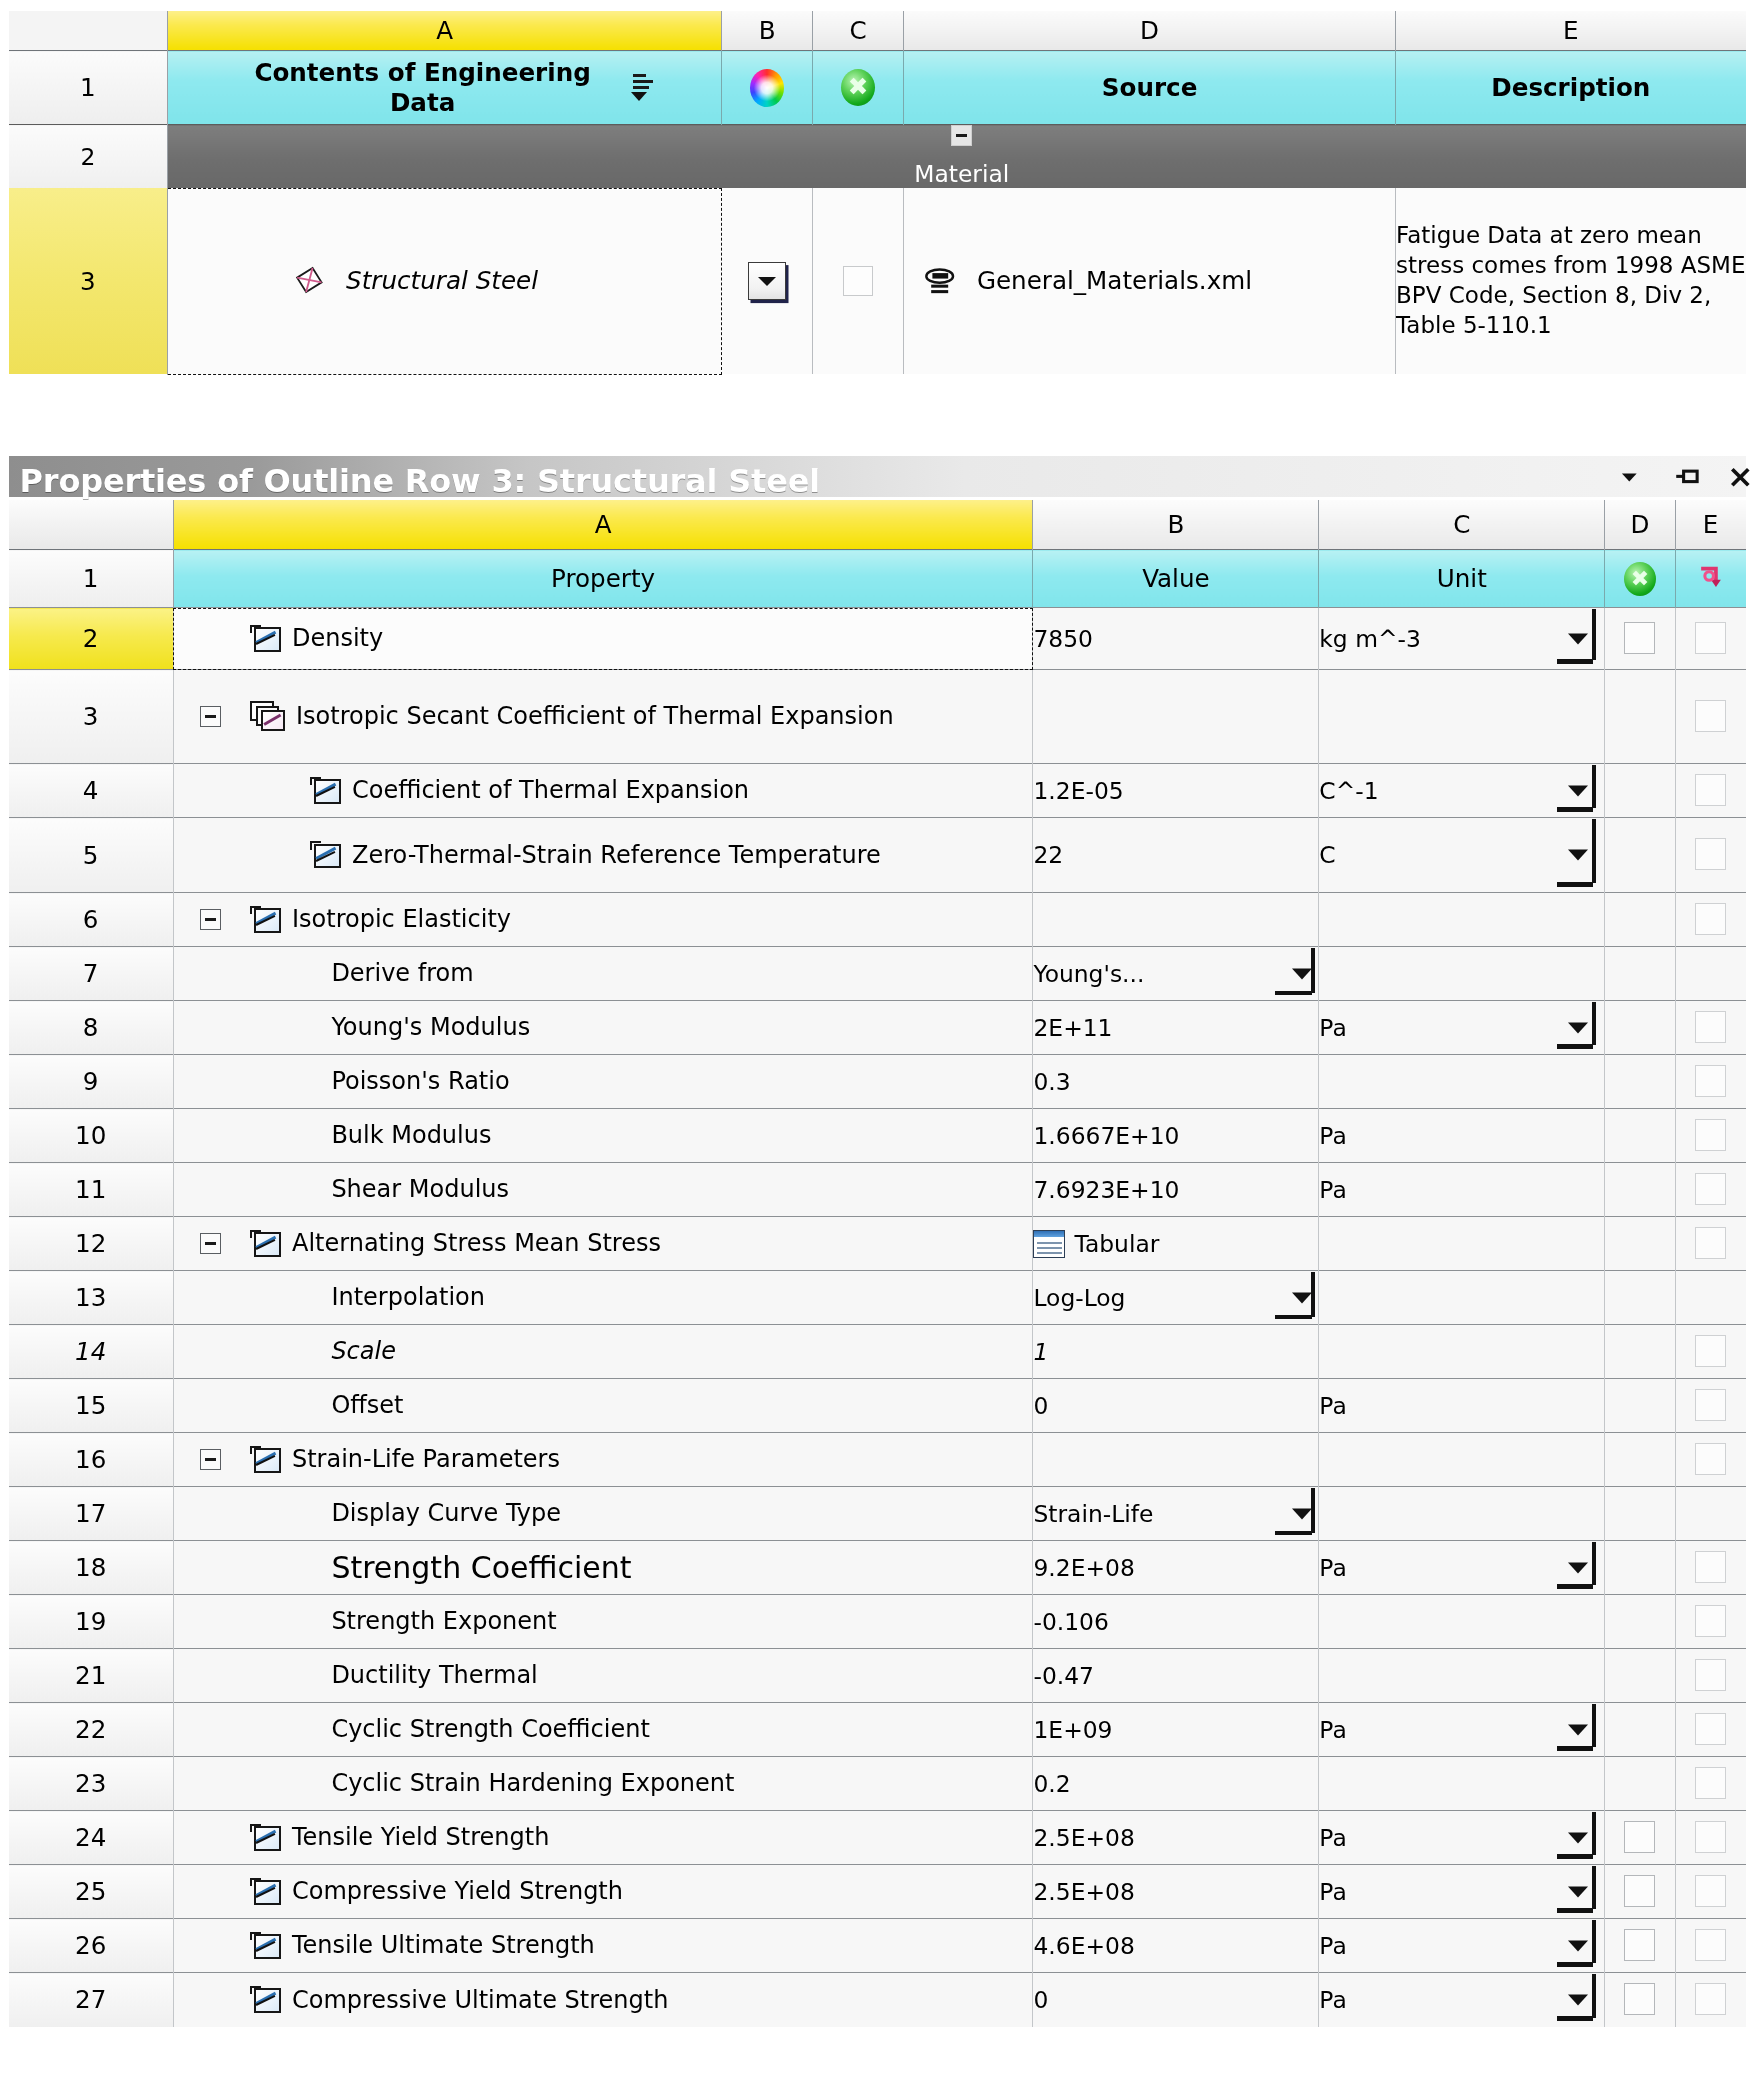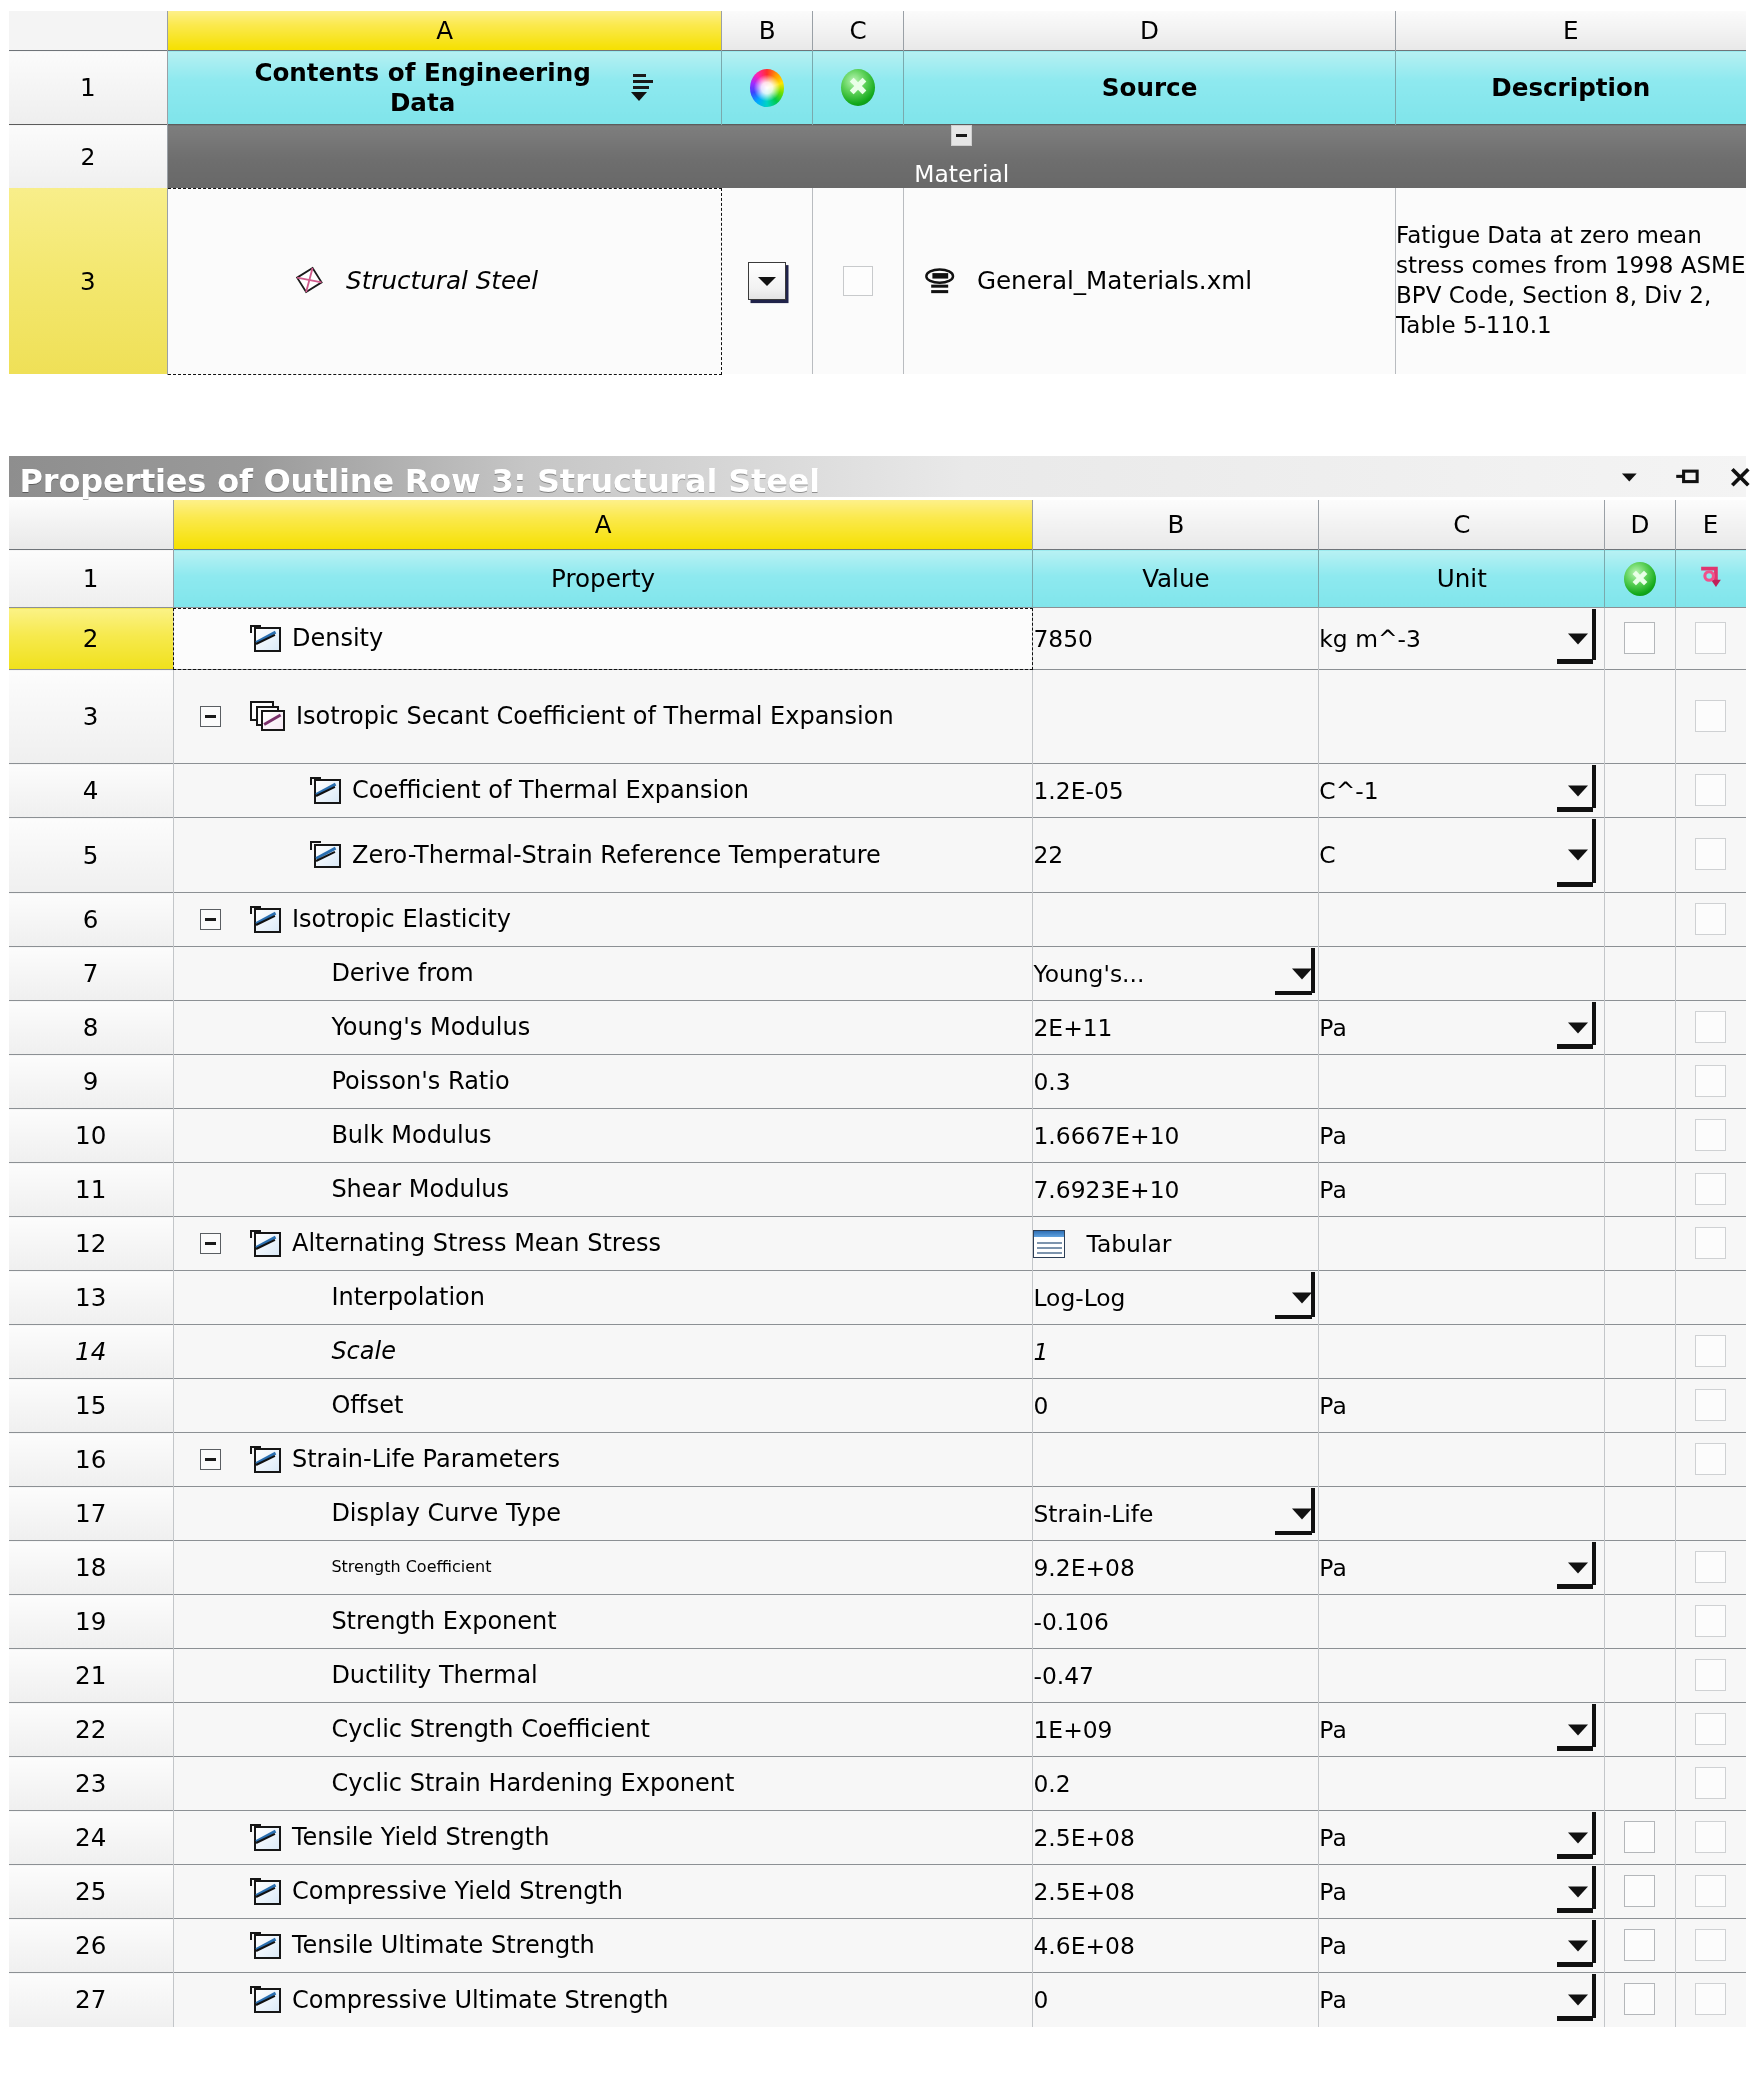--- a/index.html
+++ b/index.html
@@ -619,21 +619,21 @@
             <span class="chart-ico">
               <span class="clip"></span>
               <span class="bx"></span>
               <span class="ln"></span>
               <span class="ln2"></span>
             </span>
             <span class="txt" style="font-size:24px;max-width:603px">Alternating Stress Mean Stress</span>
           </div>
         </td>
         <td class="pval">
-          <div style="display:flex;align-items:flex-start;gap:21px;">
+          <div style="display:flex;align-items:flex-start;gap:9px;">
             <span class="tabular-ico">
               <i class="a"></i>
               <i class="b"></i>
               <i class="c"></i>
             </span>
             <span>Tabular</span>
           </div>
         </td>
         <td class="punit"><span></span></td>
         <td class="pchk"></td>
@@ -718,21 +718,21 @@
         <td class="punit"><span></span></td>
         <td class="pchk"></td>
         <td class="pchk" style="border-right: none;"></td>
       </tr>
       <tr class="prow" style="height: 54px;">
         <td class="rownum">18</td>
         <td class="pname">
           <div class="name-inner" style="padding-left:86px">
             <span style="width:21px;flex:none;display:inline-block"></span>
             <span style="width:31px;flex:none"></span>
-            <span class="txt" style="font-size:16px;max-width:603px">Strength Coefficient</span>
+            <span class="txt" style="font-size:30px;max-width:603px">Strength Coefficient</span>
           </div>
         </td>
         <td class="pval"><span>9.2E+08</span></td>
         <td class="punit"><span>Pa</span><span class="unit-dd-wrap">
             <span class="tri"></span>
           </span></td>
         <td class="pchk"></td>
         <td class="pchk" style="border-right: none;"><span class="pchkbox dim"></span></td>
       </tr>
       <tr class="prow" style="height: 54px;">

